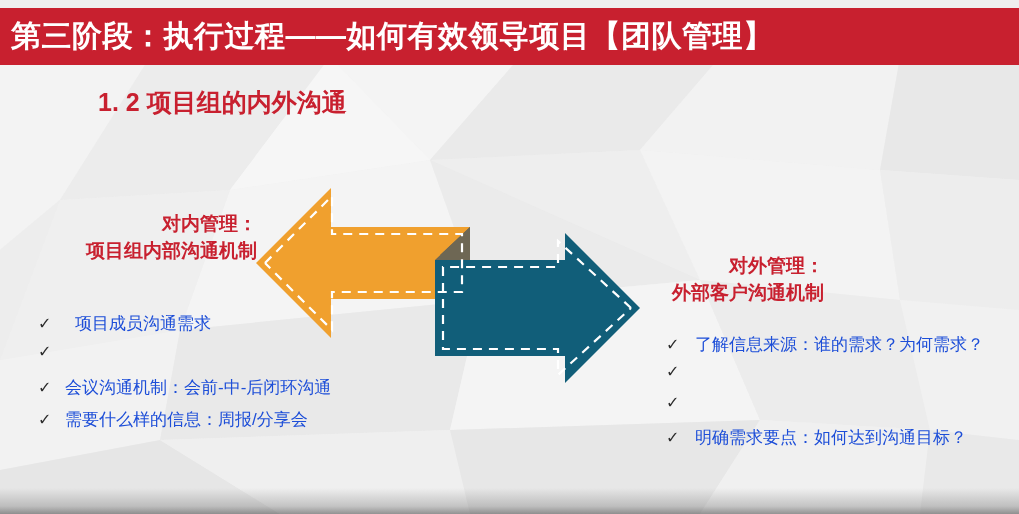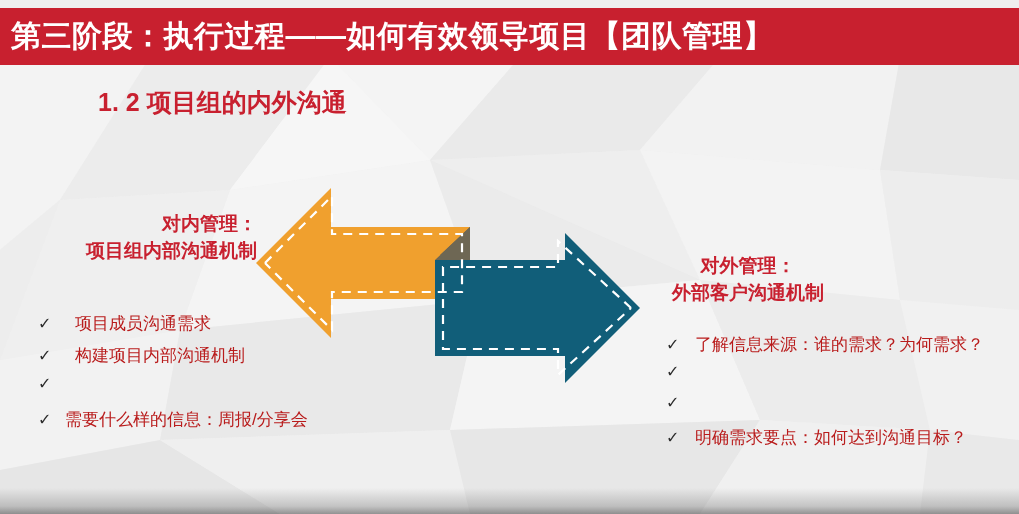--- a/index.html
+++ b/index.html
@@ -78,21 +78,21 @@
   }
   #heading-internal {
     left: 0px;
     top: 210px;
     width: 257px;
     text-align: right;
   }
   #heading-external {
     left: 672px;
     top: 252px;
-    text-align: center;
+    text-align: right;
   }
 
   
   .bullet-list {
     position: absolute;
     z-index: 7;
     list-style: none;
     margin: 0;
     padding: 0;
   }
@@ -110,21 +110,21 @@
   .check-icon {
     display: inline-block;
     width: 15px;
     font-size: 16px;
     color: #2b2b2b;
     line-height: 1;
     flex: none;
   }
   .bullet-text {
     font-size: 17px;
-    color: #b91c1c;
+    color: #1d4ed8;
   }
   #list-internal .indent-wide .bullet-text { padding-left: 22px; }
   #list-internal .indent-narrow .bullet-text { padding-left: 12px; }
   #list-external .bullet-text { padding-left: 14px; }
 
   
   #bottom-shade {
     position: absolute;
     left: 0;
     bottom: 0;
@@ -200,24 +200,24 @@
     <div>外部客户沟通机制</div>
   </div>
 
   <ul class="bullet-list" id="list-internal">
     <li class="bullet-row indent-wide">
       <span class="check-icon">✓</span>
       <span class="bullet-text">项目成员沟通需求</span>
     </li>
     <li class="bullet-row indent-wide">
       <span class="check-icon">✓</span>
-      <span class="bullet-text">构建项目内部沟通机制</span>
     </li>
     <li class="bullet-row indent-narrow">
       <span class="check-icon">✓</span>
+      <span class="bullet-text">会议沟通机制：会前-中-后闭环沟通</span>
     </li>
     <li class="bullet-row indent-narrow">
       <span class="check-icon">✓</span>
       <span class="bullet-text">需要什么样的信息：周报/分享会</span>
     </li>
   </ul>
 
   <ul class="bullet-list" id="list-external">
     <li class="bullet-row">
       <span class="check-icon">✓</span>

